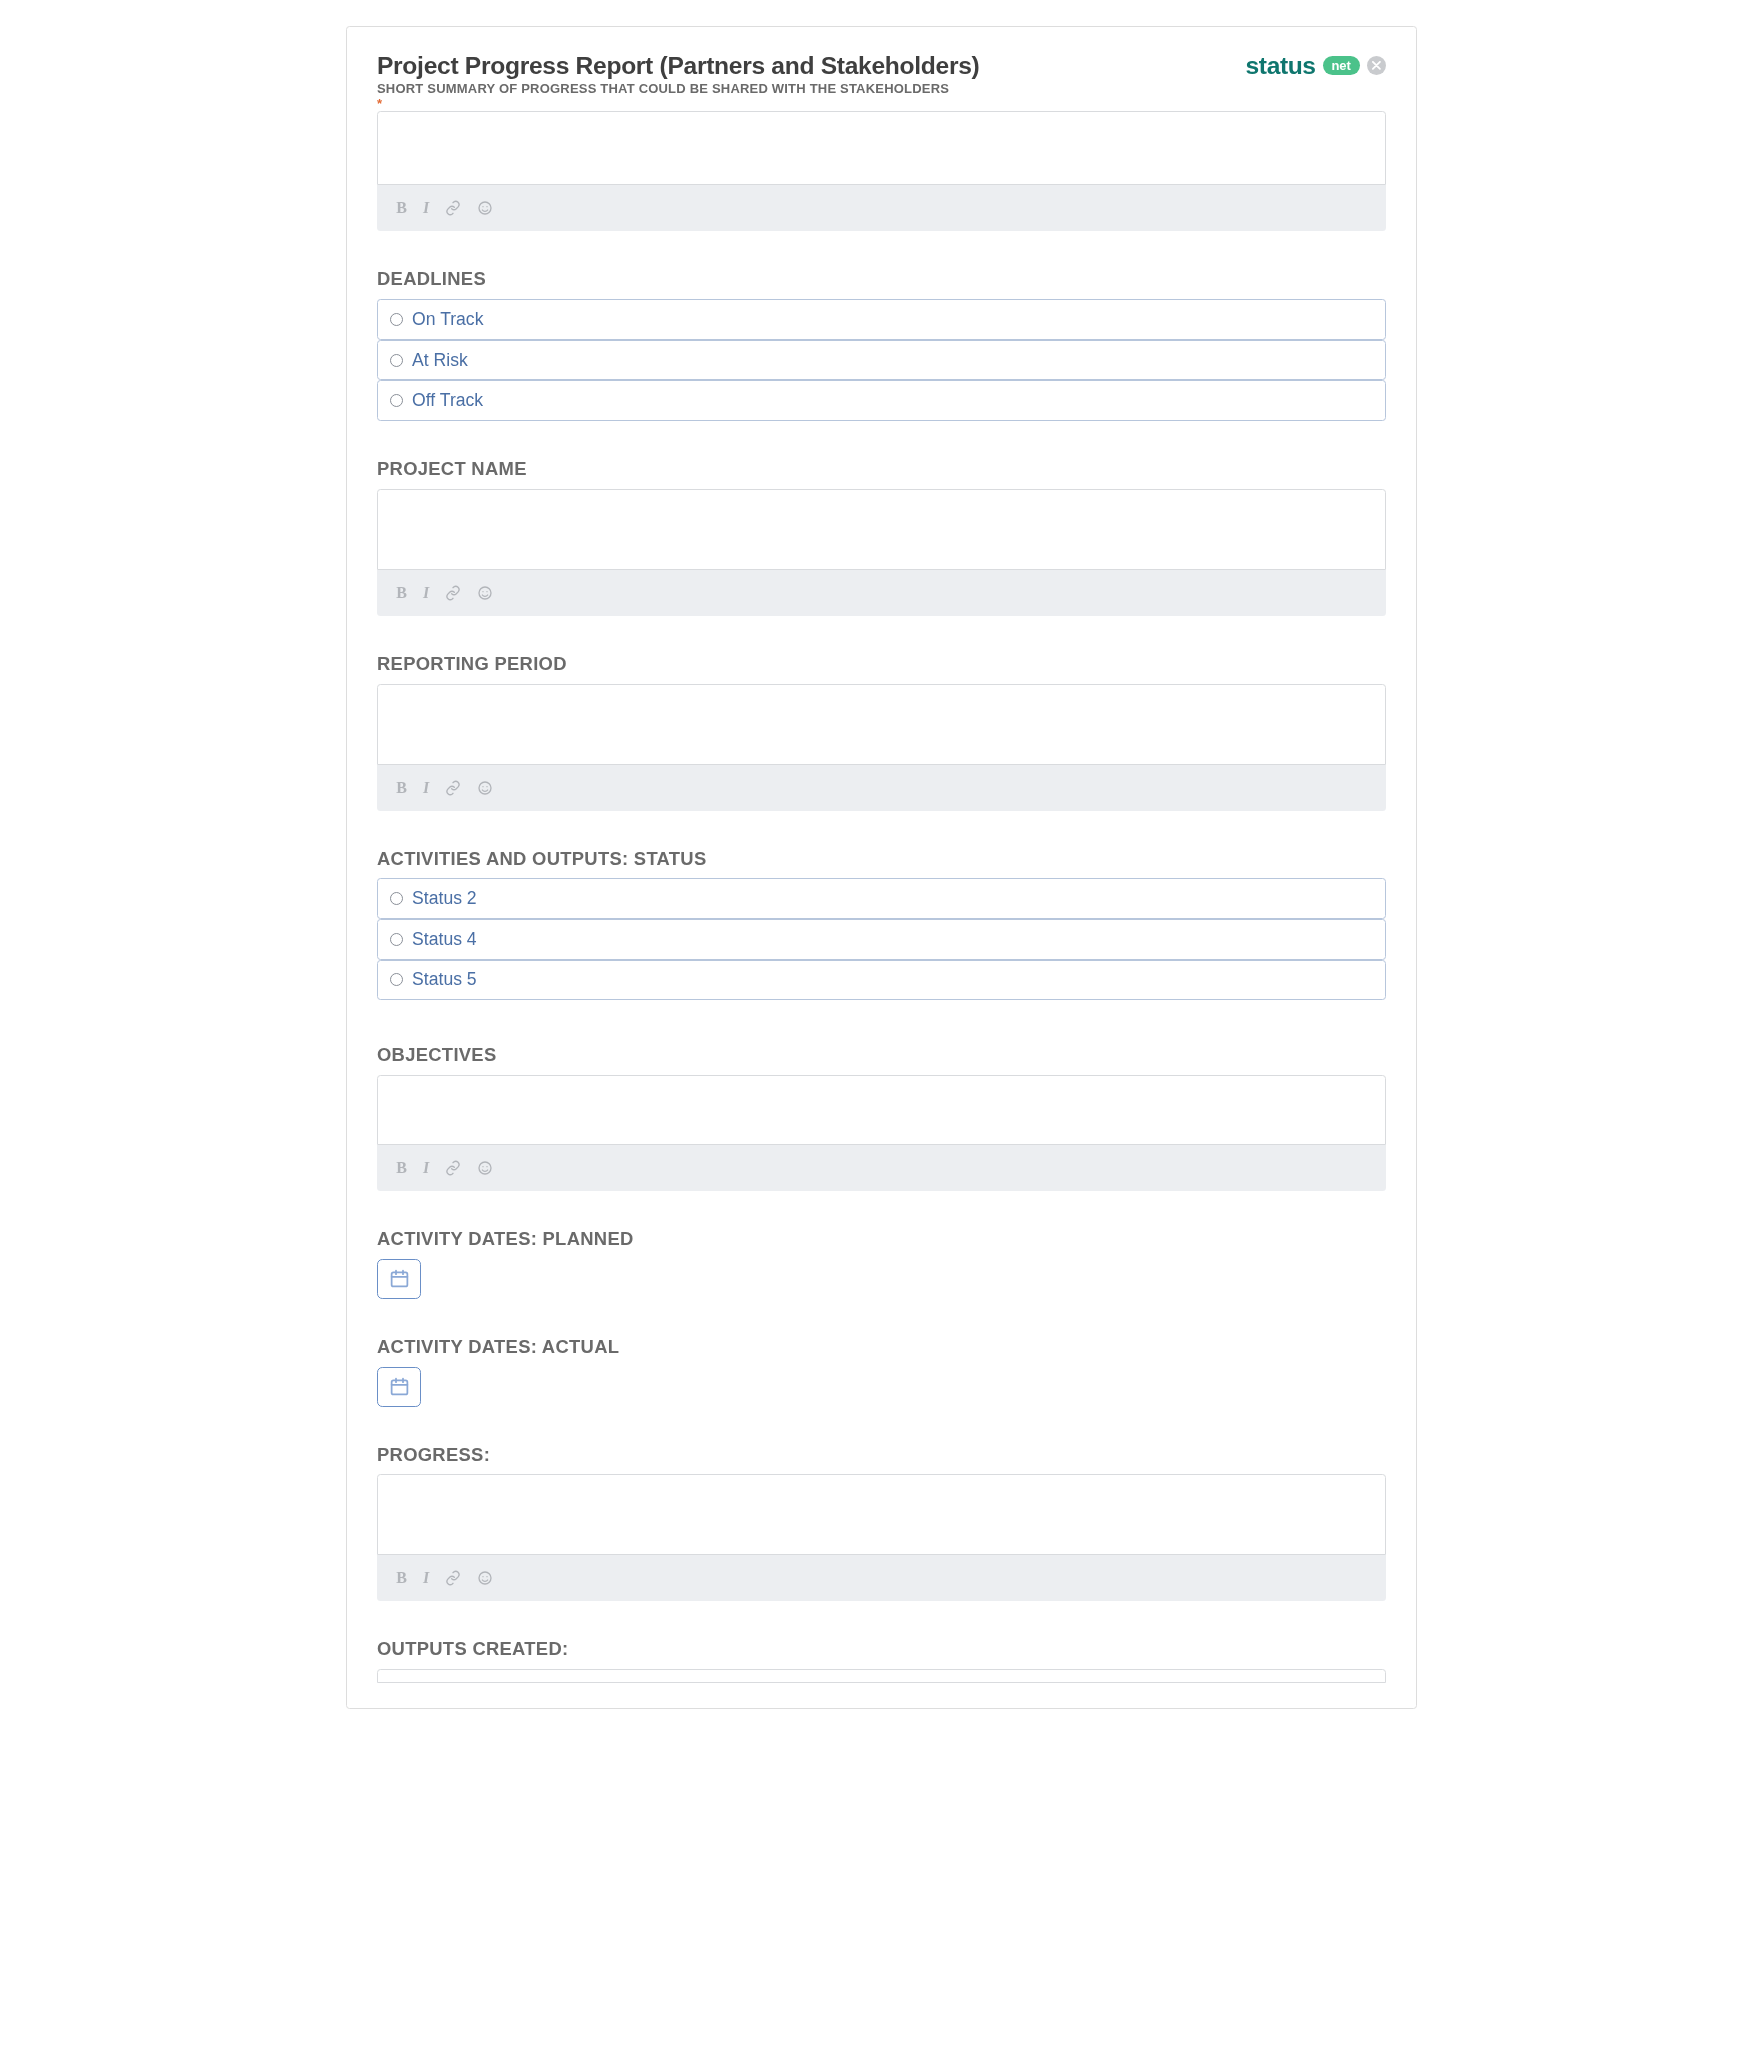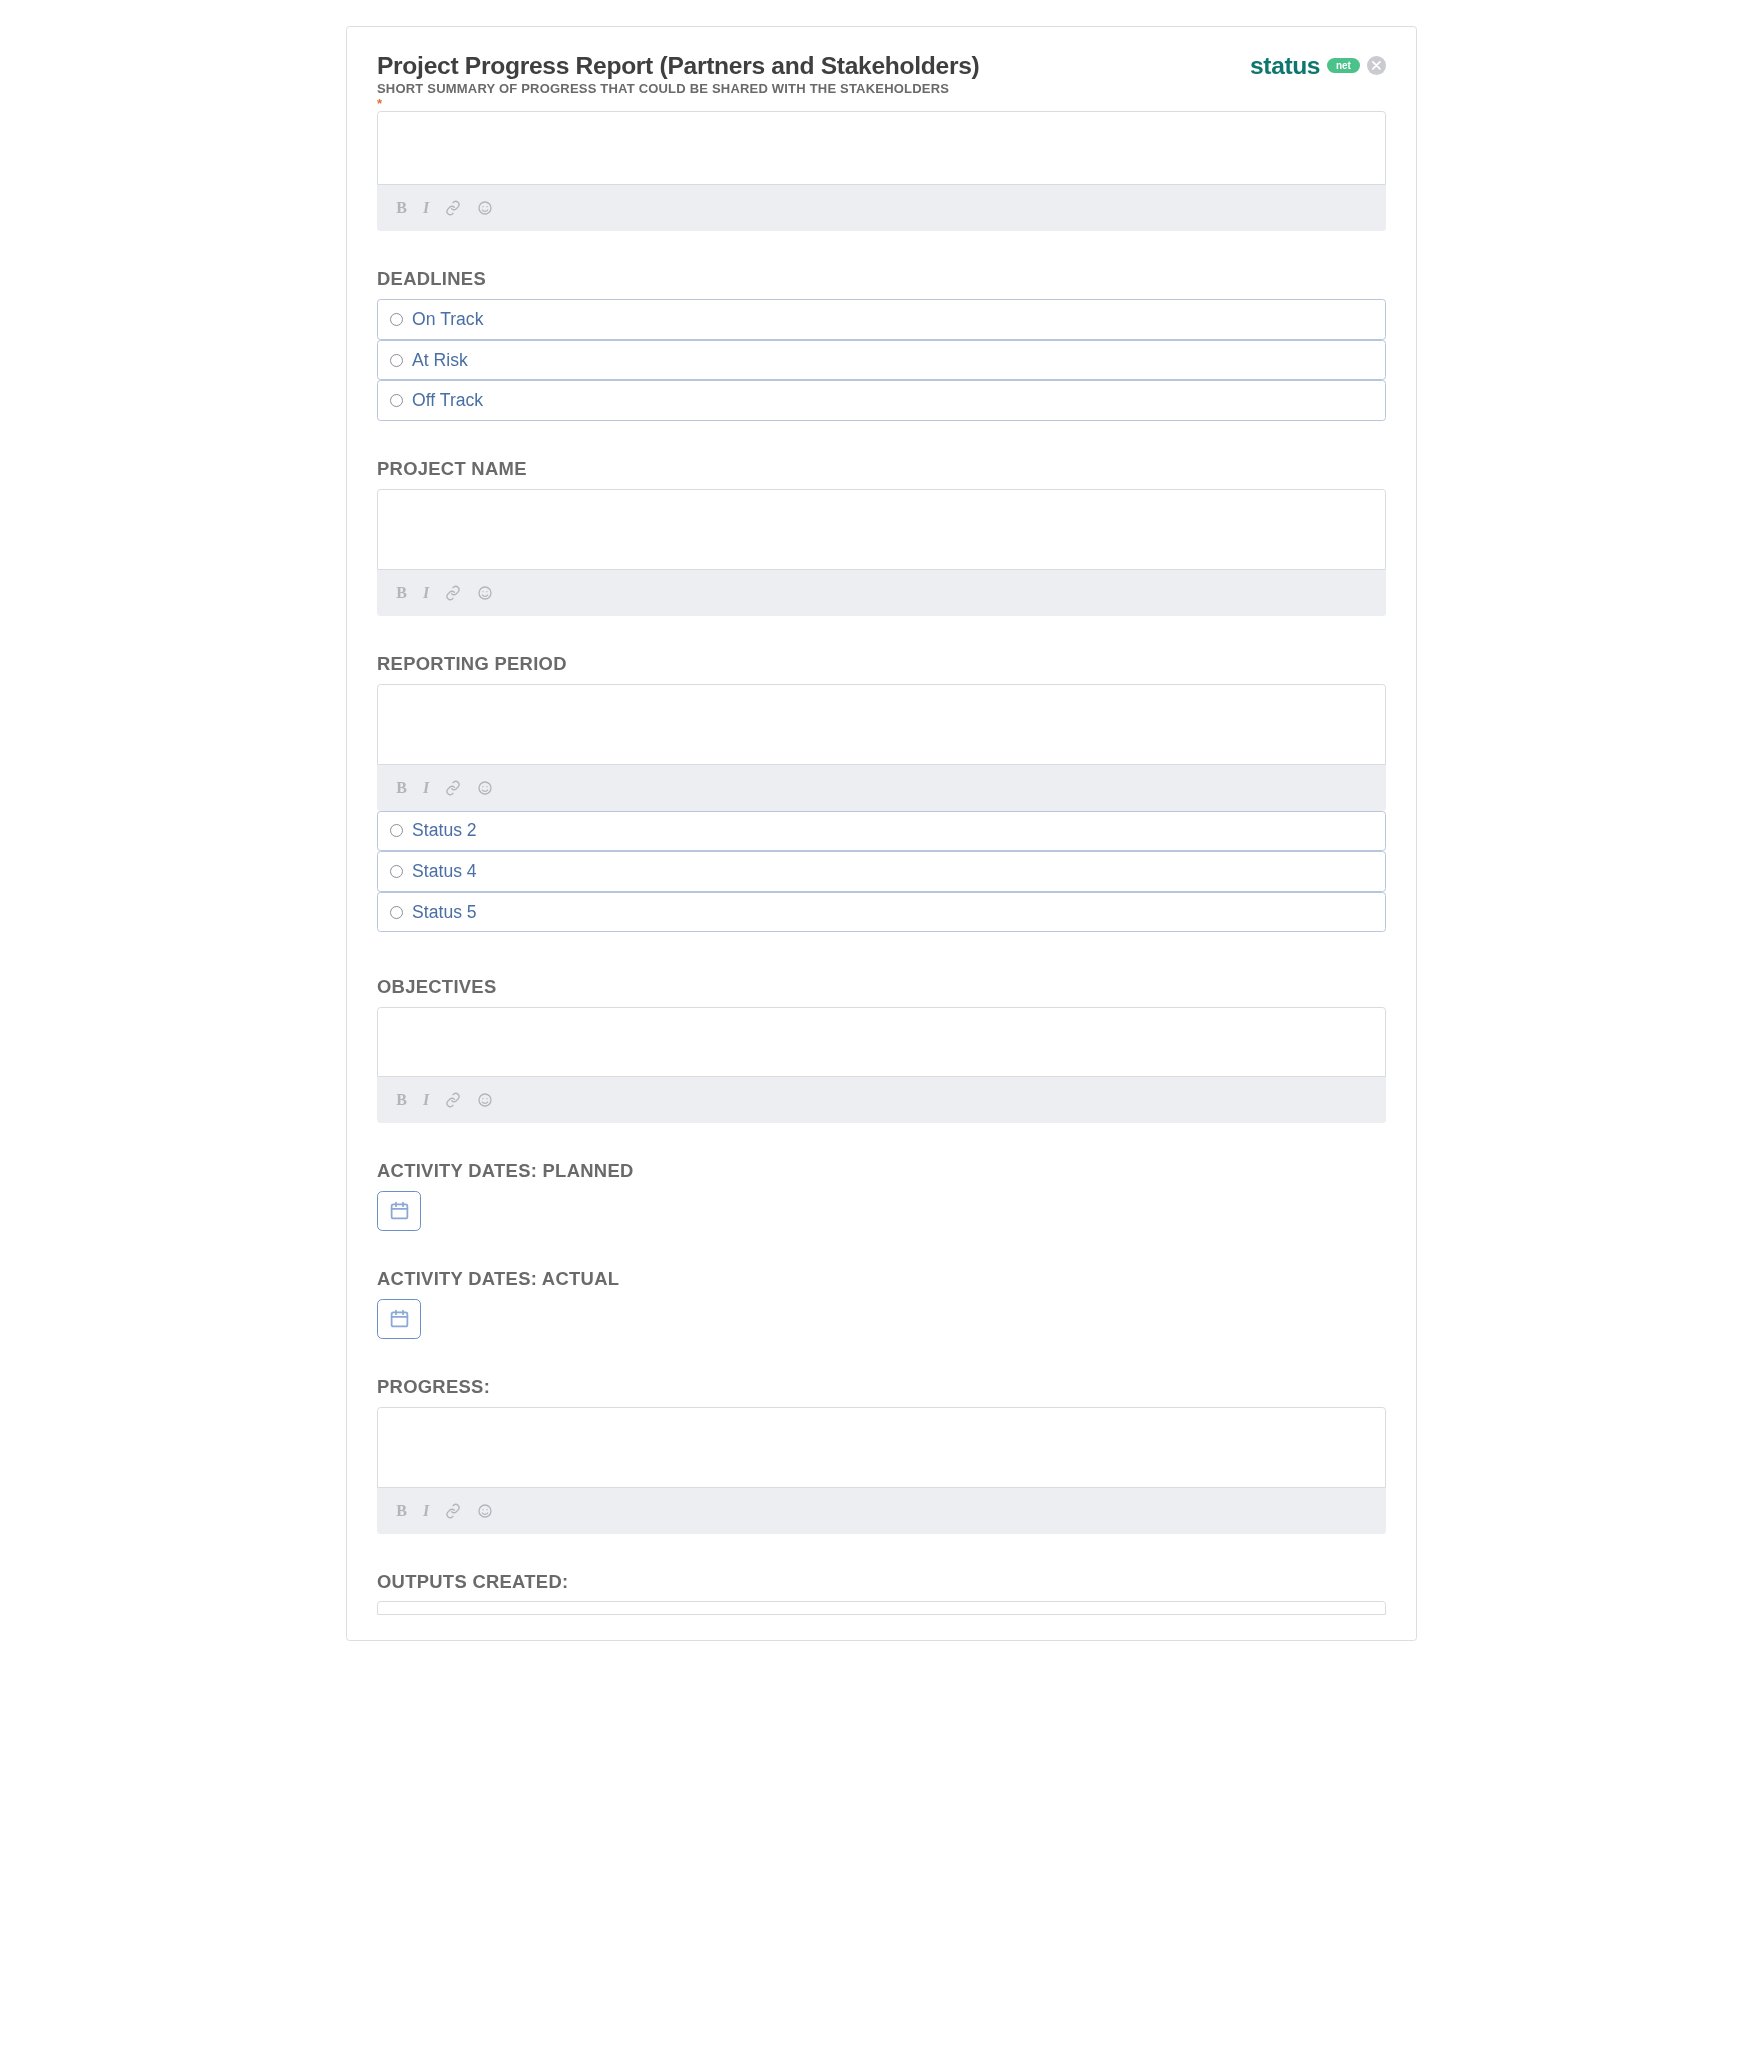--- a/index.html
+++ b/index.html
@@ -36,21 +36,21 @@
   }
   .logo-text {
     font-size: 24.6px;
     font-weight: 800;
     color: #0f766e;
     letter-spacing: -0.4px;
   }
   .logo-badge {
     background: #4bc28a;
     color: #fff;
-    font-size: 10px;
+    font-size: 13px;
     font-weight: 700;
     padding: 1.8px 8.8px;
     border-radius: 877px;
   }
   .close-btn {
     width: 19.3px;
     height: 19.3px;
     border-radius: 50%;
     background: #c9cbce;
     display: flex;
@@ -231,20 +231,21 @@
     <span class="tool">
         <svg viewBox="0 0 24 24">
           <circle cx="12" cy="12" r="9" fill="none" stroke="#b2b5ba" stroke-width="2"></circle>
           <circle cx="9" cy="10" r="1" fill="#b2b5ba"></circle>
           <circle cx="15" cy="10" r="1" fill="#b2b5ba"></circle>
           <path d="M8 15c1 1.5 2.5 2 4 2s3-.5 4-2" fill="none" stroke="#b2b5ba" stroke-width="2" stroke-linecap="round"></path>
         </svg>
       </span>
   </div>
 
+  <div class="section-label">ACTIVITIES AND OUTPUTS: STATUS</div>
   <div class="option-list">
     <div class="option-item">
       <span class="radio"></span>
       <span class="opt-label">Status 2</span>
     </div>
     <div class="option-item">
       <span class="radio"></span>
       <span class="opt-label">Status 4</span>
     </div>
     <div class="option-item">

